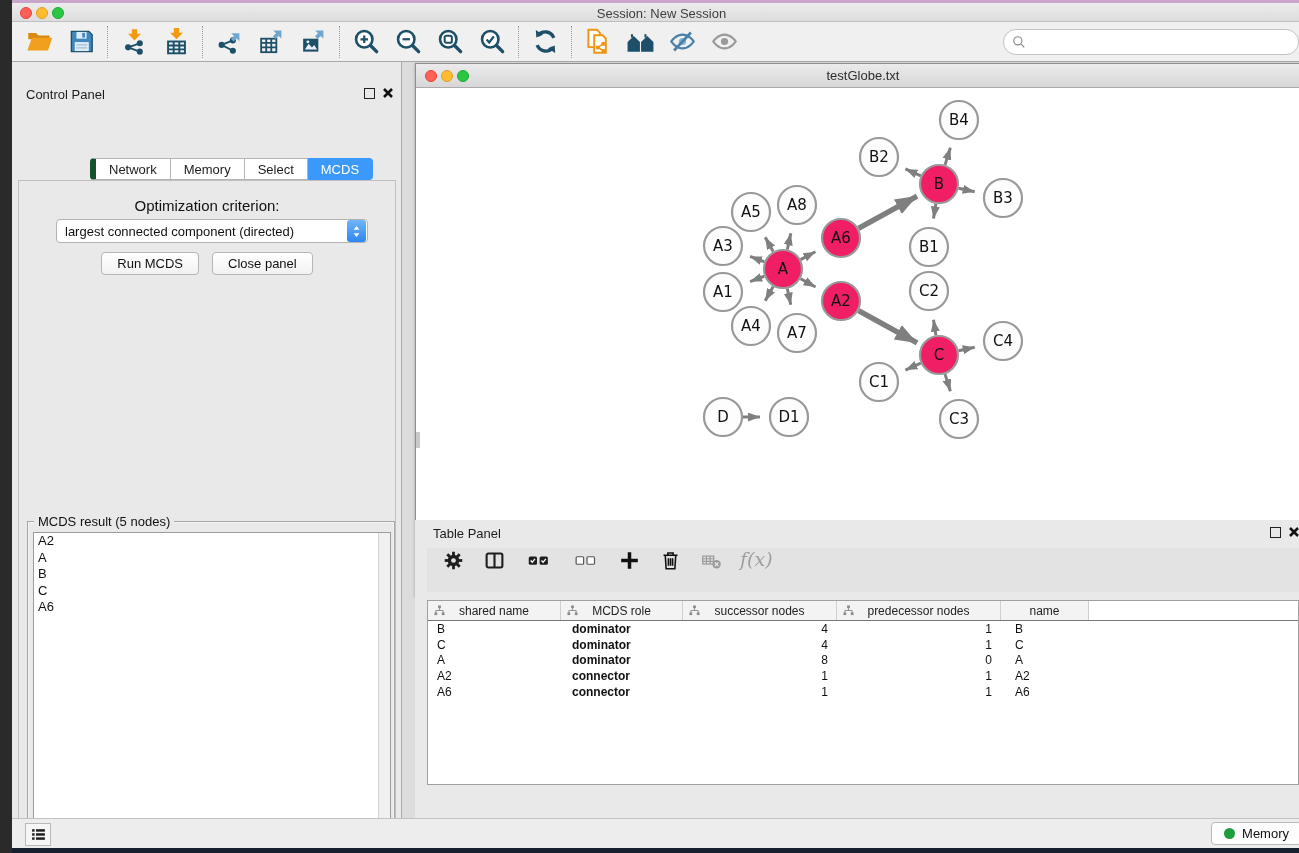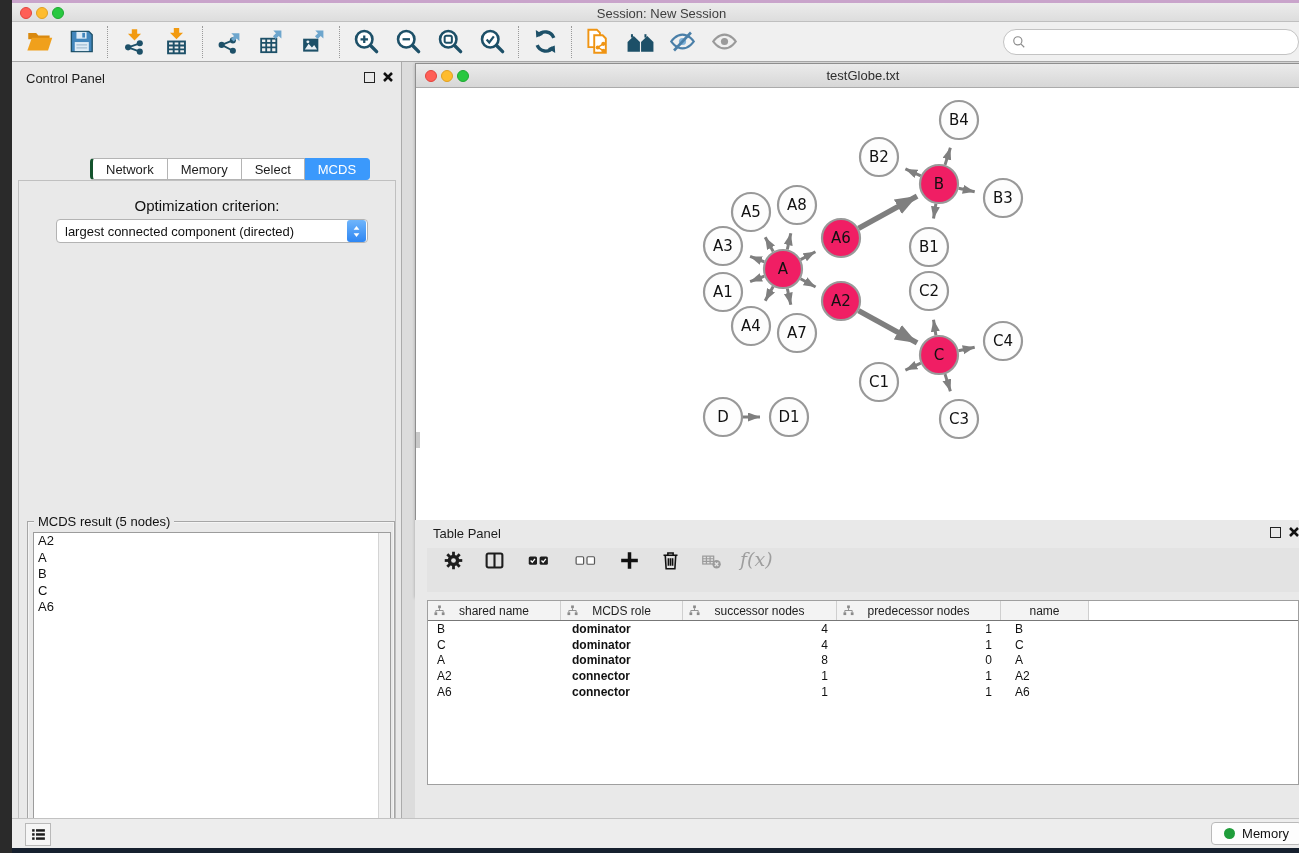--- a/index.html
+++ b/index.html
@@ -27,30 +27,30 @@
   .tb-gap { width:8px; }
   .searchbox { margin-left:auto; margin-right:2px; width:296px; height:26px; background:#fff;
     border:1px solid #c3c3c3; border-radius:13px; display:flex; align-items:center; padding-left:8px; }
   .searchbox svg { width:14px; height:14px; margin-right:6px; flex:none; }
   .searchbox input { border:none; outline:none; background:transparent; font-size:13px; width:250px;
     font-family:"Liberation Sans",sans-serif; }
 
   
   .control-panel { position:absolute; left:0; top:62px; width:390px; height:756px;
     background:#e9e9e9; border-right:1px solid #ababab; }
-  .cp-header { position:absolute; left:0; top:0; width:100%; height:32px; }
+  .cp-header { position:absolute; left:0; top:16px; width:100%; height:32px; }
   .cp-title { position:absolute; left:14px; top:9px; font-size:13px; color:#1c1c1c; }
   .panel-float { position:absolute; top:10px; width:11px; height:11px; border:1.6px solid #222; background:transparent; }
   .panel-close { position:absolute; top:9px; width:12px; height:12px; }
   .cp-float { right:26px; } .cp-close { right:7px; }
 
   .cp-tabs { position:absolute; left:78px; top:96px; height:22px; display:flex; }
   .seg { height:22px; border:1px solid #b4b4b4; border-left:none; background:#fff;
     display:flex; align-items:center; justify-content:center; font-size:13px; color:#1c1c1c; padding:0 13px; }
-  .seg:first-child { border-left:3px solid #14532d; border-radius:4px 0 0 4px; }
+  .seg:first-child { border-left:6px solid #14532d; border-radius:4px 0 0 4px; }
   .seg:last-child { border-radius:0 4px 4px 0; }
   .seg.active { background:#3b99fc; border-color:#3b99fc; color:#fff; }
 
   .cp-body { position:absolute; left:6px; top:118px; width:378px; height:688px;
     border:1px solid #c0c0c0; background:#e9e9e9; }
   .opt-label { position:absolute; left:0; width:100%; top:16px; text-align:center; font-size:15px; color:#111; }
   .dropdown { position:absolute; left:37px; top:38px; width:312px; height:24px; background:#fff;
     border:1px solid #b3b3b3; border-radius:4px; display:flex; align-items:center; }
   .dropdown-text { font-size:13px; color:#111; padding-left:8px; flex:1; white-space:nowrap; }
   .dd-stepper { width:19px; height:22px; margin-right:1px; border-radius:3px;
@@ -312,20 +312,24 @@
       <div class="dropdown">
         <span class="dropdown-text">largest connected component (directed)</span>
         <span class="dd-stepper">
           <svg viewBox="0 0 10 14" width="9" height="13">
               <path d="M5 1L8.2 5H1.8z" fill="#fff"></path>
               <path d="M5 13L1.8 9h6.4z" fill="#fff"></path>
             </svg>
         </span>
       </div>
 
+      <div class="cp-buttons">
+        <div class="btn">Run MCDS</div>
+        <div class="btn">Close panel</div>
+      </div>
 
       <div class="groupbox">
         <span class="groupbox-legend">MCDS result (5 nodes)</span>
         <div class="result-list">
           <div class="result-item">A2</div>
           <div class="result-item">A</div>
           <div class="result-item">B</div>
           <div class="result-item">C</div>
           <div class="result-item">A6</div>
           <div class="result-scroll"></div>

